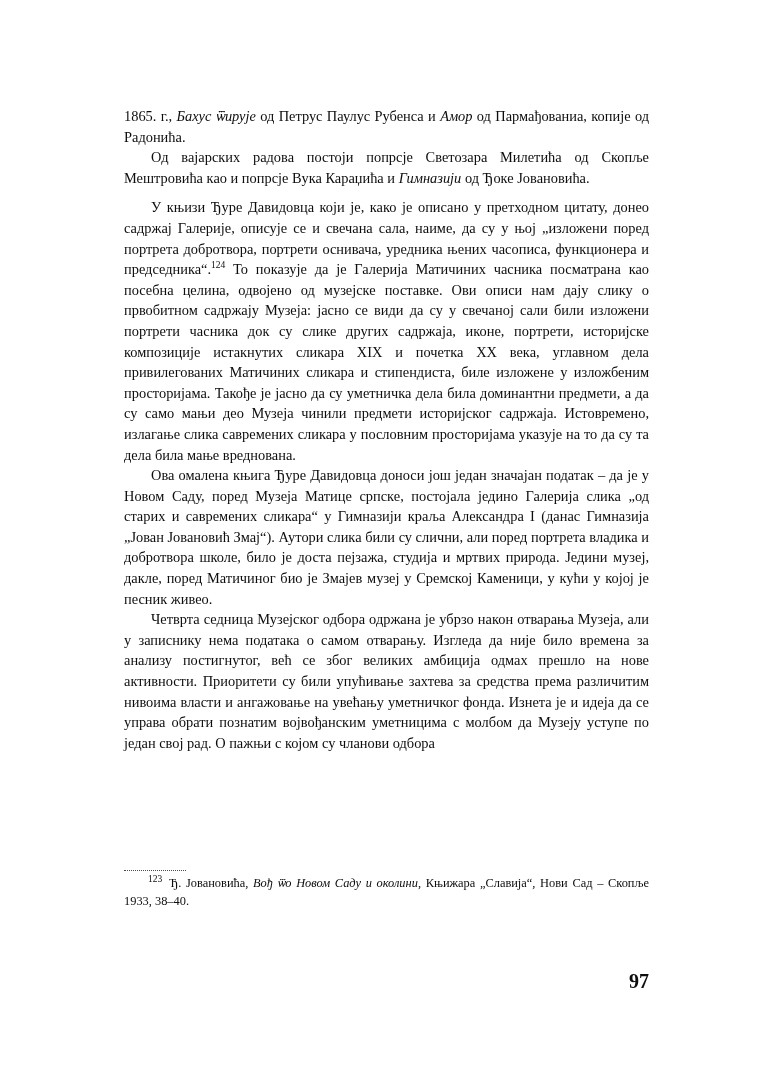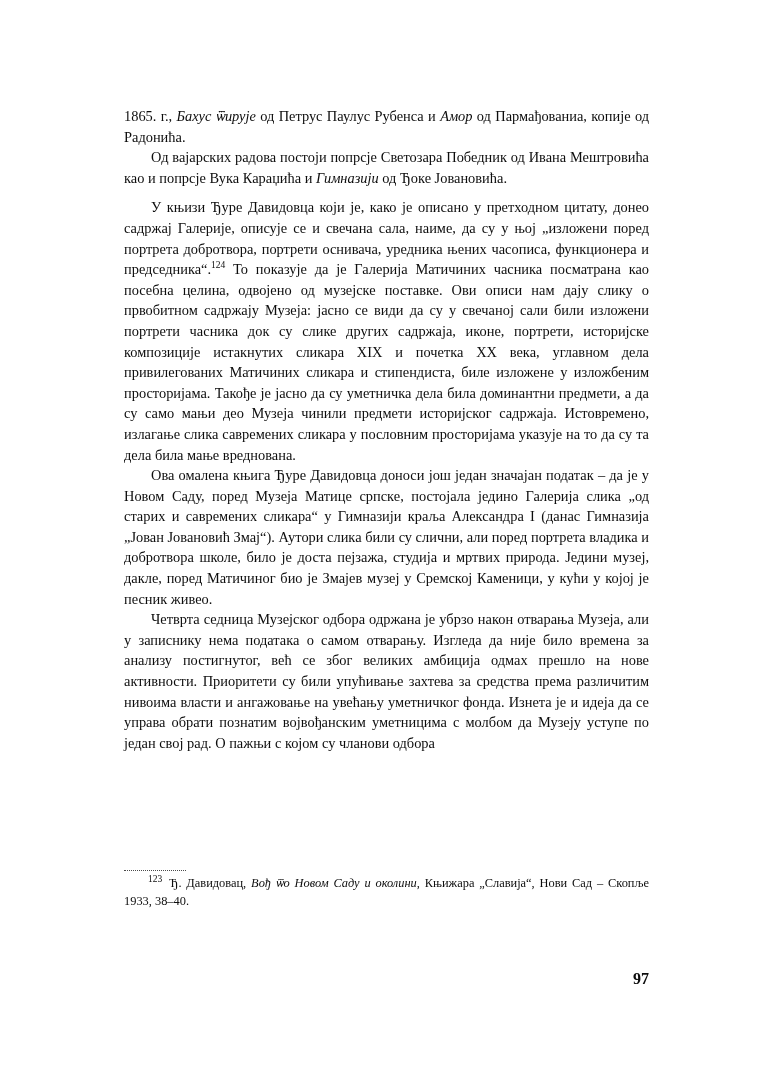--- a/index.html
+++ b/index.html
@@ -72,39 +72,39 @@
     line-height: 0;
     margin-right: 2px;
   }
   .fn-first {
     text-indent: 24px;
   }
   .page-number {
     position: absolute;
     right: 124px;
     top: 962px;
-    font-size: 16px;
+    font-size: 20px;
     font-weight: bold;
   }
 </style>
 </head>
 <body>
 
 <div class="page">
 
   <div class="content">
     <p class="first" id="p1"><span>1865. г., </span><span class="ital">Бахус ѿирује</span><span> од Петрус Паулус Рубенса и </span><span class="ital">Амор</span><span> од Пармађованиа, копије од Радонића.</span></p>
-    <p class="indent" id="p2"><span>Од вајарских радова постоји попрсје Светозара Победник од Ивана Мештровића као и попрсје Вука Караџића и </span><span class="ital">Гимназији</span><span> од Ђоке Јовановића.</span></p>
+    <p class="indent" id="p2"><span>Од вајарских радова постоји попрсје Светозара Милетића од Скопље Мештровића као и попрсје Вука Караџића и </span><span class="ital">Гимназији</span><span> од Ђоке Јовановића.</span></p>
     <div class="para-gap"></div>
     <p class="indent" id="p4"><span>У књизи Ђуре Давидовца који је, како је описано у претходном цитату, донео садржај Галерије, описује се и свечана сала, наиме, да су у њој „изложени поред портрета добротвора, портрети оснивача, уредника њених часописа, функционера и председника“.</span><sup>124</sup><span> То показује да је Галерија Матичиних часника посматрана као посебна целина, одвојено од музејске поставке. Ови описи нам дају слику о првобитном садржају Музеја: јасно се види да су у свечаној сали били изложени портрети часника док су слике других садржаја, иконе, портрети, историјске композиције истакнутих сликара XIX и почетка XX века, углавном дела привилегованих Матичиних сликара и стипендиста, биле изложене у изложбеним просторијама. Такође је јасно да су уметничка дела била доминантни предмети, а да су само мањи део Музеја чинили предмети историјског садржаја. Истовремено, излагање слика савремених сликара у пословним просторијама указује на то да су та дела била мање вреднована.</span></p>
     <p class="indent" id="p5"><span>Ова омалена књига Ђуре Давидовца доноси још један значајан податак – да је у Новом Саду, поред Музеја Матице српске, постојала једино Галерија слика „од старих и савремених сликара“ у Гимназији краља Александра I (данас Гимназија „Јован Јовановић Змај“). Аутори слика били су слични, али поред портрета владика и добротвора школе, било је доста пејзажа, студија и мртвих природа. Једини музеј, дакле, поред Матичиног био је Змајев музеј у Сремској Каменици, у кући у којој је песник живео.</span></p>
     <p class="indent" id="p6"><span>Четврта седница Музејског одбора одржана је убрзо након отварања Музеја, али у записнику нема података о самом отварању. Изгледа да није било времена за анализу постигнутог, већ се због великих амбиција одмах прешло на нове активности. Приоритети су били упућивање захтева за средства према различитим нивоима власти и ангажовање на увећању уметничког фонда. Изнета је и идеја да се управа обрати познатим војвођанским уметницима с молбом да Музеју уступе по један свој рад. О пажњи с којом су чланови одбора</span></p>
   </div>
 
   <div class="footnote-rule"></div>
 
   <div class="footnotes">
-    <p class="fn-first" id="fn0"><span class="fn-num">123</span><span> Ђ. Давидовац, </span><span class="ital">Вођ ѿо Новом Саду и околини</span><span>, Књижара „Славија“, Нови Сад – Скопље 1933, 38–40.</span></p>
+    <p class="fn-first" id="fn0"><span class="fn-num">123</span><span> Ђ. Јовановића, </span><span class="ital">Вођ ѿо Новом Саду и околини</span><span>, Књижара „Славија“, Нови Сад – Скопље 1933, 38–40.</span></p>
   </div>
 
   <div class="page-number">97</div>
 
 </div>
 
 </body></html>

